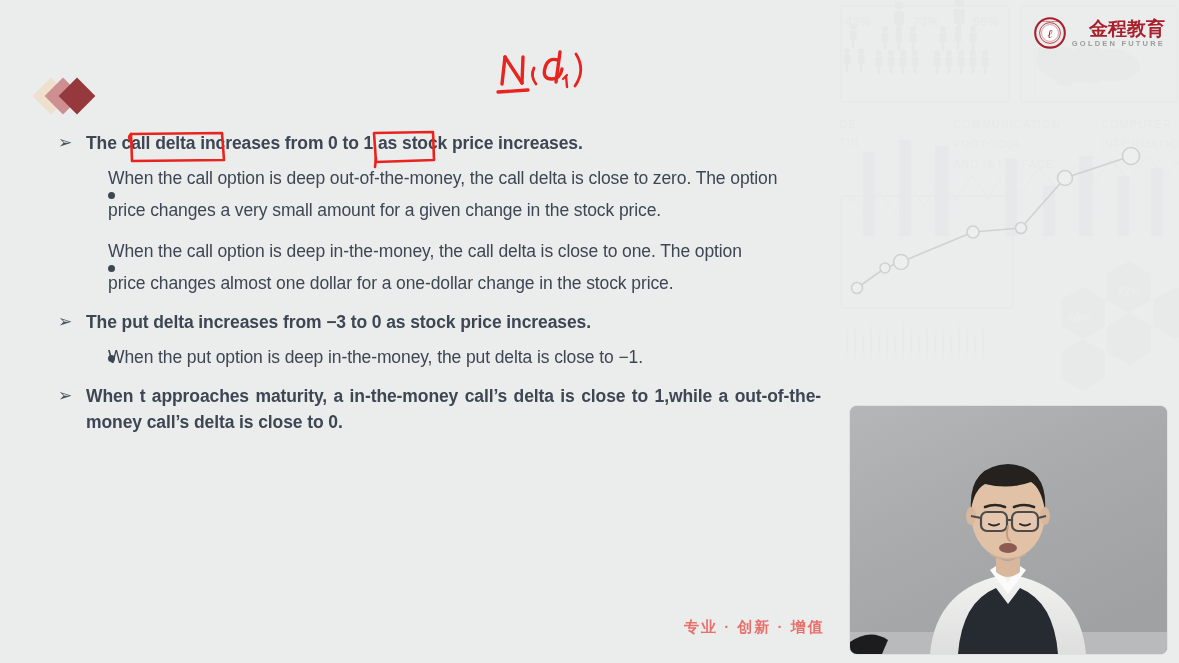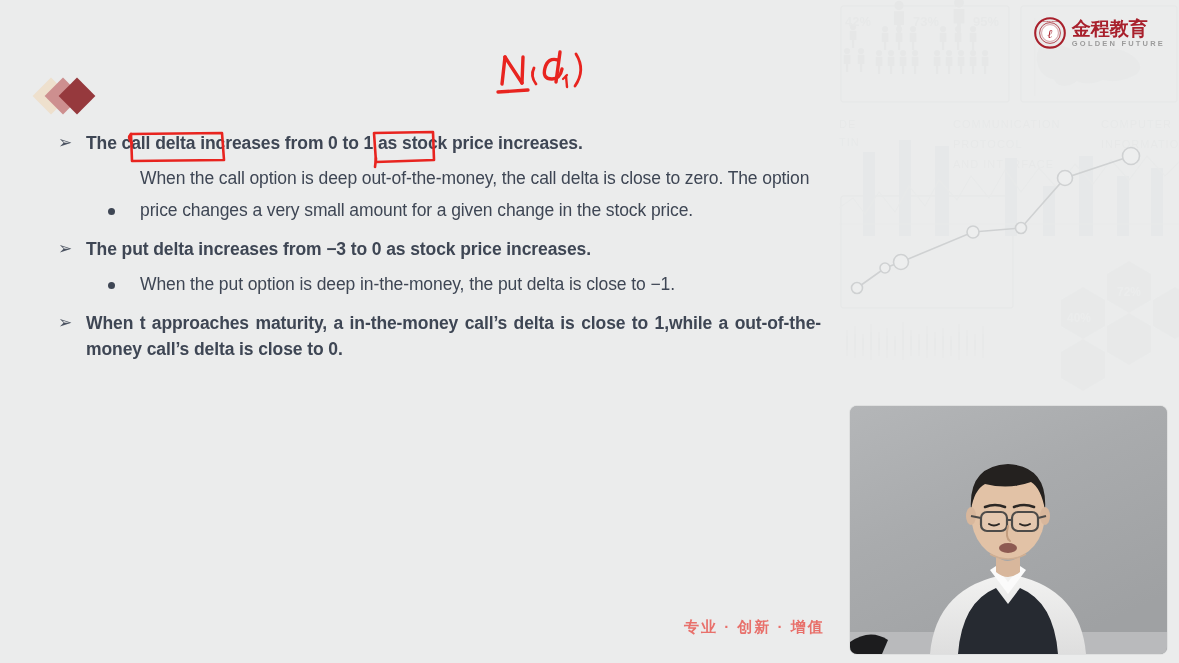--- a/index.html
+++ b/index.html
@@ -99,23 +99,22 @@
   }
   .lvl1.justified .text {
     text-align: justify;
     text-align-last: left;
     width: 735px;
   }
 
   .lvl2-group { margin: 6px 0 10px 0; }
   .lvl2 {
     display: flex;
-    align-items: flex-end;
+    align-items: center;
     margin-bottom: 9px;
-    gap: 32px;
   }
   .lvl2 .marker {
     flex: none;
     width: 32px;
     padding-left: 52px;
     color: #3e4654;
     font-size: 14px;
     line-height: 32px;
   }
   .lvl2 .marker span {
@@ -167,20 +166,21 @@
   #logo-emblem {
     width: 32px; height: 32px;
     flex: none;
     margin-right: 6px;
   }
   #logo-textblock {
     display: flex;
     flex-direction: column;
     justify-content: center;
     line-height: 1;
+    text-align: right;
   }
   #logo-cn {
     font-size: 19px;
     font-weight: bold;
     color: #a8202c;
     letter-spacing: 0px;
     white-space: nowrap;
   }
   #logo-en {
     font-size: 7.5px;
@@ -395,20 +395,24 @@
 
     <div class="lvl1">
       <div class="marker">➢</div>
       <div class="text">The call delta increases from 0 to 1 as stock price increases.</div>
     </div>
 
     <div class="lvl2-group">
       <div class="lvl2">
         <div class="marker"><span></span></div>
         <div class="text">When the call option is deep out-of-the-money, the call delta is close to zero. The option price changes a very small amount for a given change in the stock price.</div>
+      </div>
+      <div class="lvl2">
+        <div class="marker"><span></span></div>
+        <div class="text">When the call option is deep in-the-money, the call delta is close to one. The option price changes almost one dollar for a one-dollar change in the stock price.</div>
       </div>
     </div>
 
     <div class="lvl1">
       <div class="marker">➢</div>
       <div class="text">The put delta increases from −3 to 0 as stock price increases.</div>
     </div>
 
     <div class="lvl2-group">
       <div class="lvl2">

